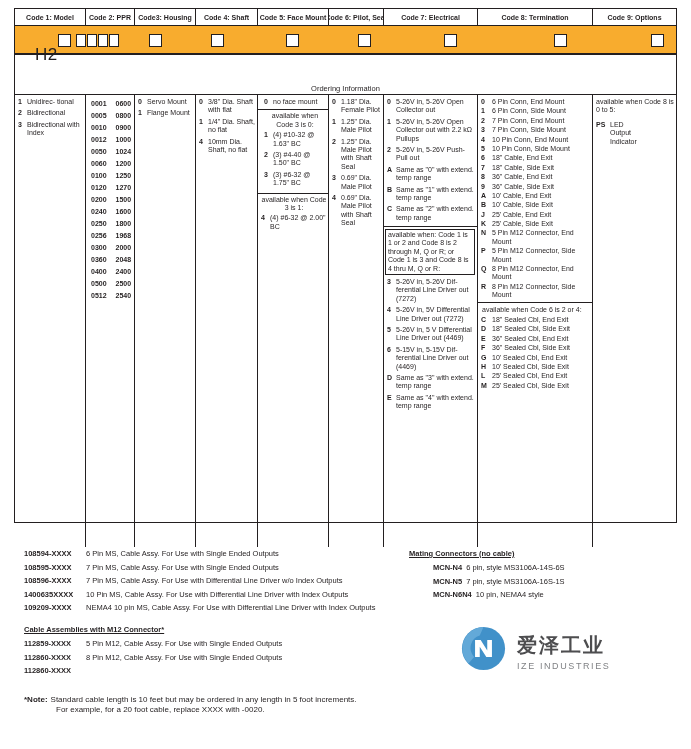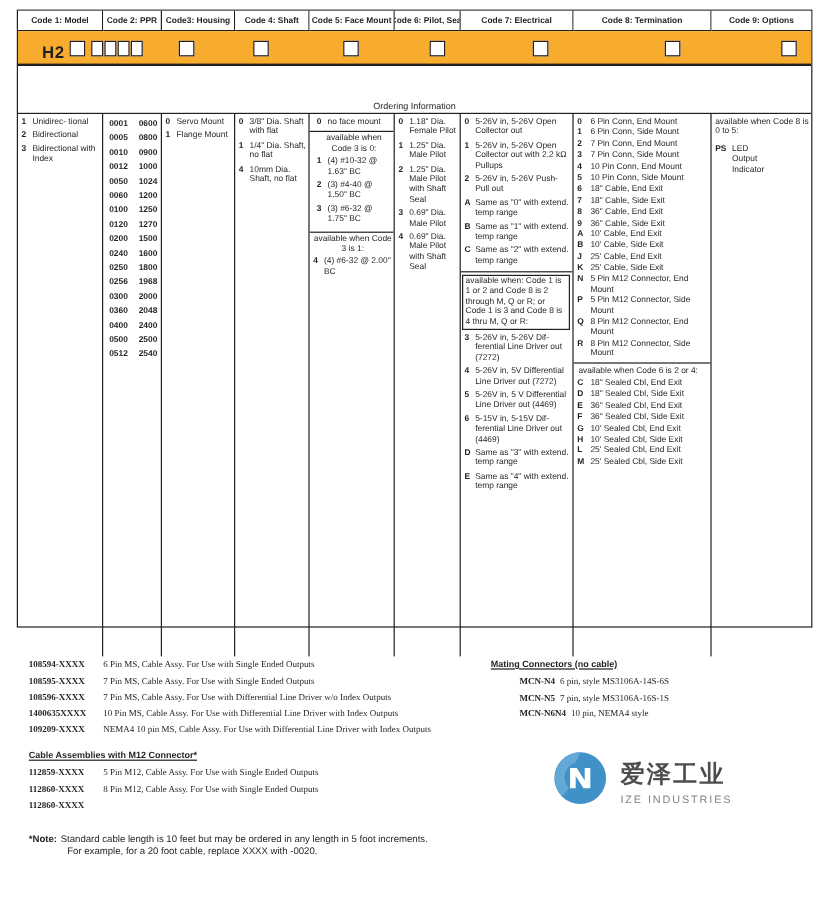--- a/index.html
+++ b/index.html
@@ -23,22 +23,22 @@
     display:flex; align-items:center; justify-content:center;
     text-align:center; overflow:hidden; white-space:nowrap;
   }
   .thead .hcell:last-child { border-right:none; }
 
   .oband {
     position:relative; height:29px; background:#f8ac2e;
     border-bottom:2px solid #231f20;
   }
   .oband .model-prefix {
-    position:absolute; left:20px; top:9px;
-    font-size:14px; font-weight:bold; letter-spacing:0.5px;
+    position:absolute; left:20px; top:19px;
+    font-size:17px; font-weight:normal; letter-spacing:0.5px;
   }
   .codebox {
     position:absolute; top:8px; width:13px; height:13px;
     background:#fff; border:1px solid #231f20;
   }
   .ppr-boxes { position:absolute; left:61px; top:8px; display:flex; gap:1px; }
   .ppr-boxes .pbox { width:10px; height:13px; background:#fff; border:1px solid #231f20; }
 
   .oinfo {
     height:13px; border-bottom:1px solid #231f20;
@@ -71,21 +71,21 @@
   .divider { border-top:1px solid #231f20; margin:2px -2px 3px -3px; }
 
   
   .footer { position:absolute; left:24px; top:549px; width:653px; display:flex; }
   .f-left { width:385px; }
   .f-right { width:268px; padding-left:0; }
   .f-heading {
     font-size:7.5px; font-weight:bold; text-decoration:underline;
     margin-bottom:5px;
   }
-  .pn-row { display:flex; margin-bottom:4.5px; font-size:7.5px;font-family:Liberation Serif, serif; }
+  .pn-row { display:flex; margin-bottom:4.5px; font-size:7.5px; }
   .pn-row .pn { font-weight:bold; width:62px; flex:none; }
   .pn-row .desc { flex:1; }
   .mating .pn-row { margin-bottom:4.5px;padding-left:24px; }
   .mating .pn-row .pn { width:auto; margin-right:4px; }
   .m12-block { margin-top:13px; }
   .note-block { margin-top:8px; font-size:8px; }
   .note-block .nb1 { display:flex;margin-top:20px; }
   .note-block .lbl { font-weight:bold; margin-right:3px; }
   .note-block .nb2 { padding-left:32px; margin-top:1px; }
 

